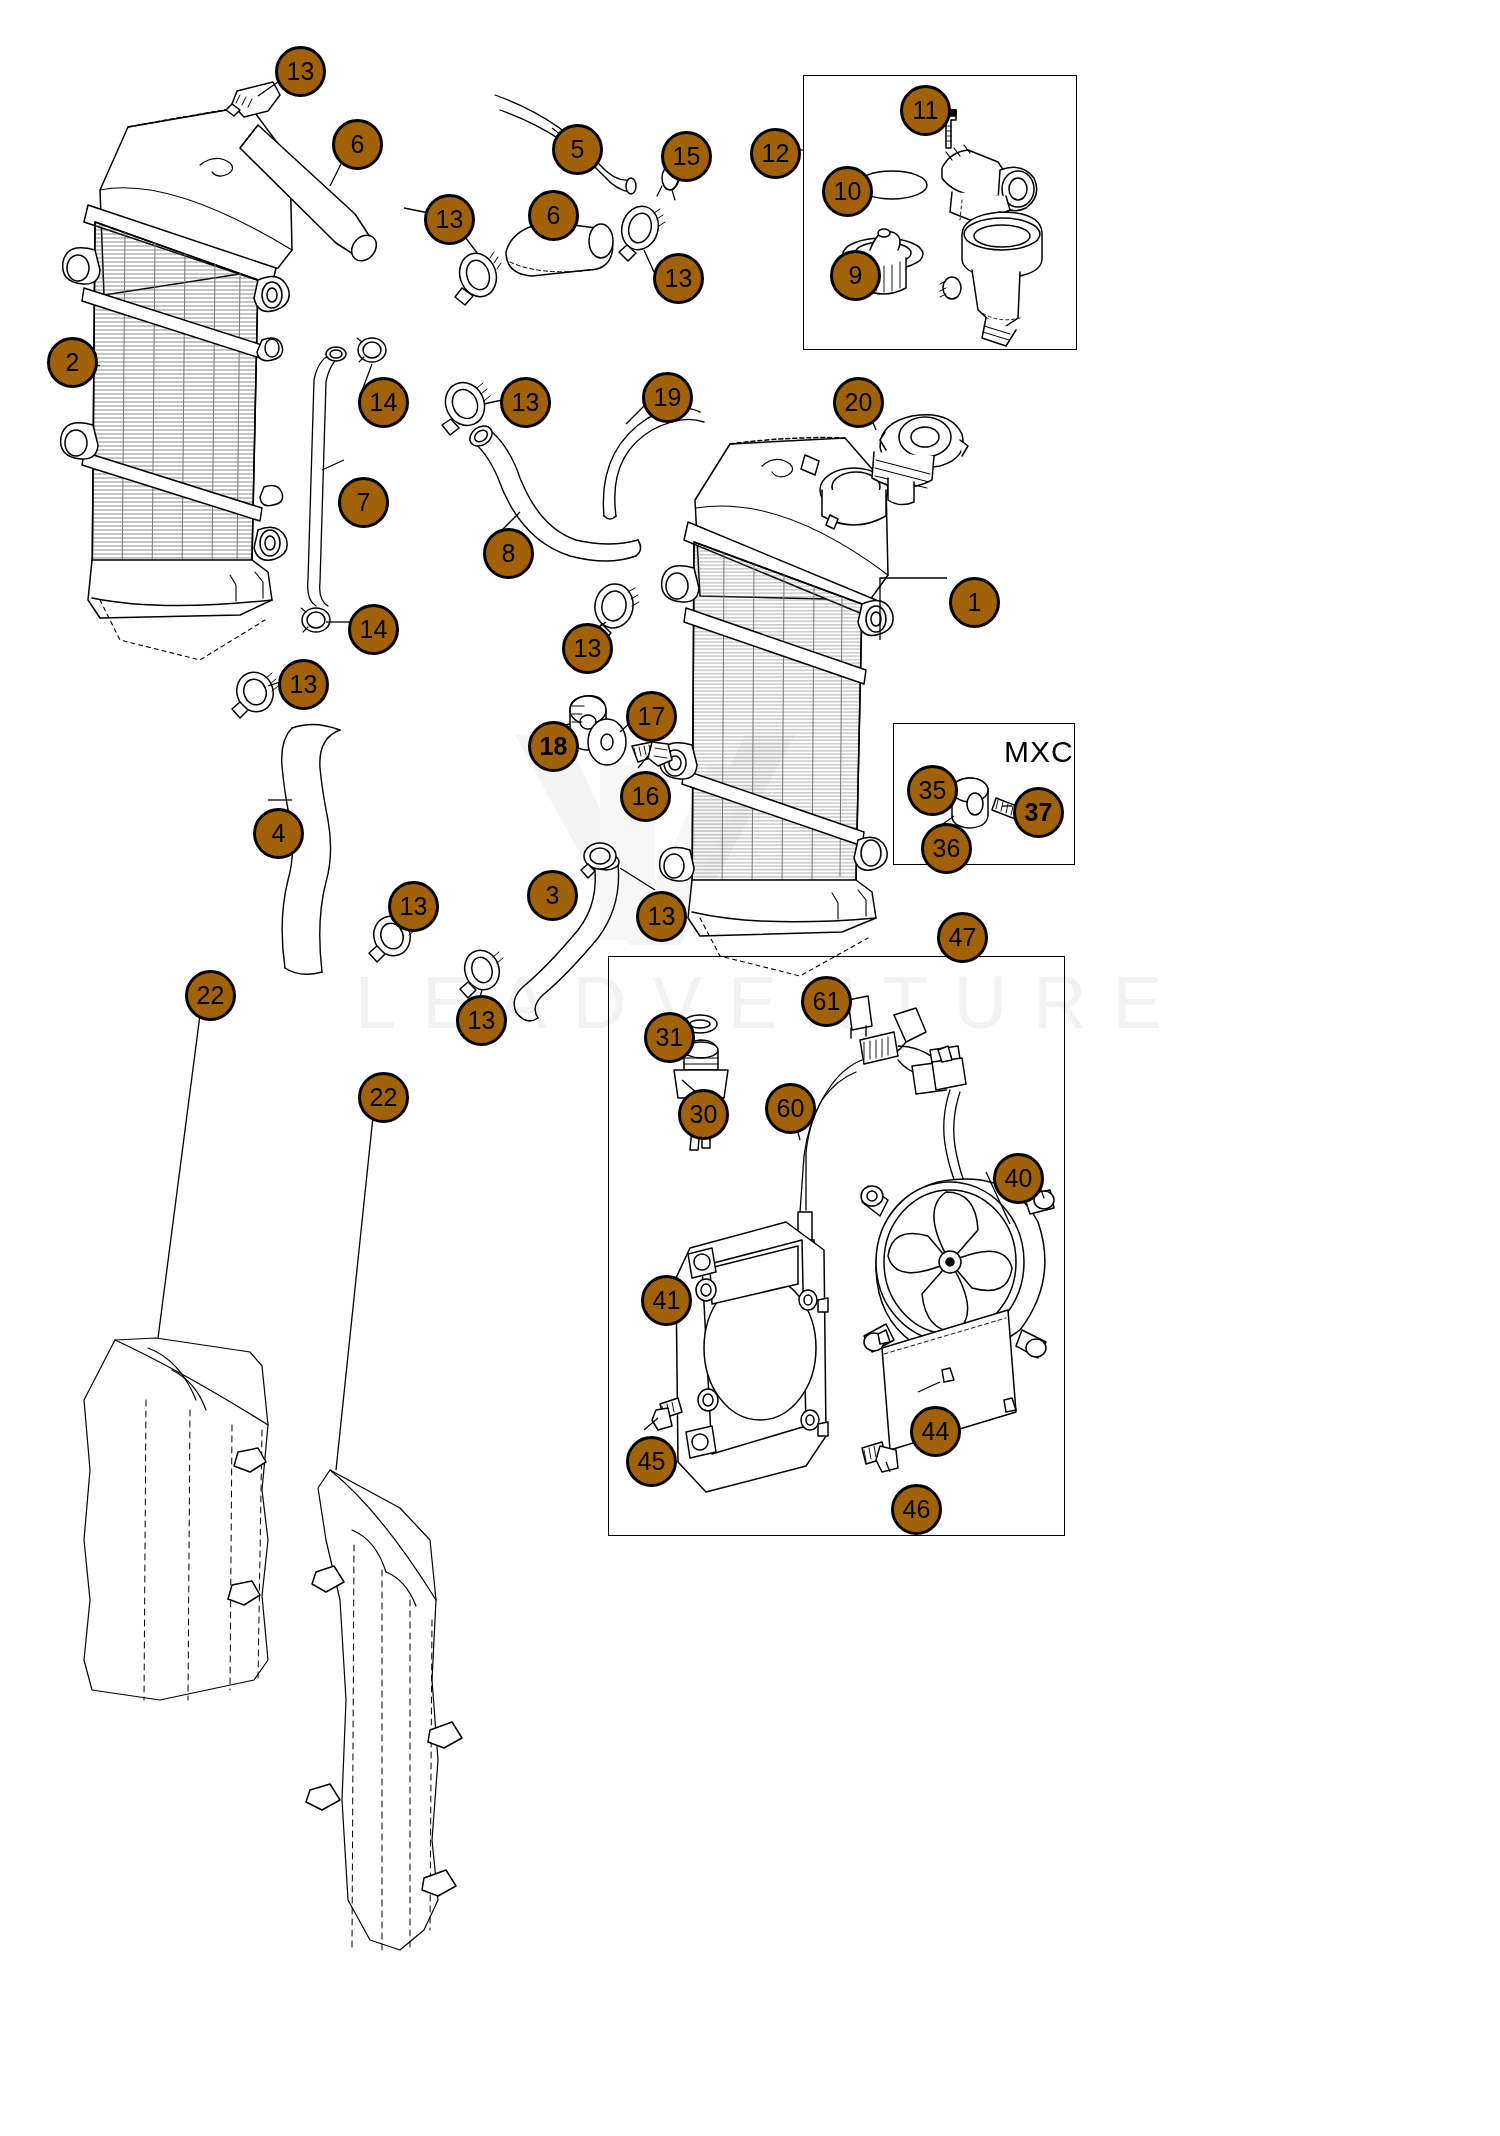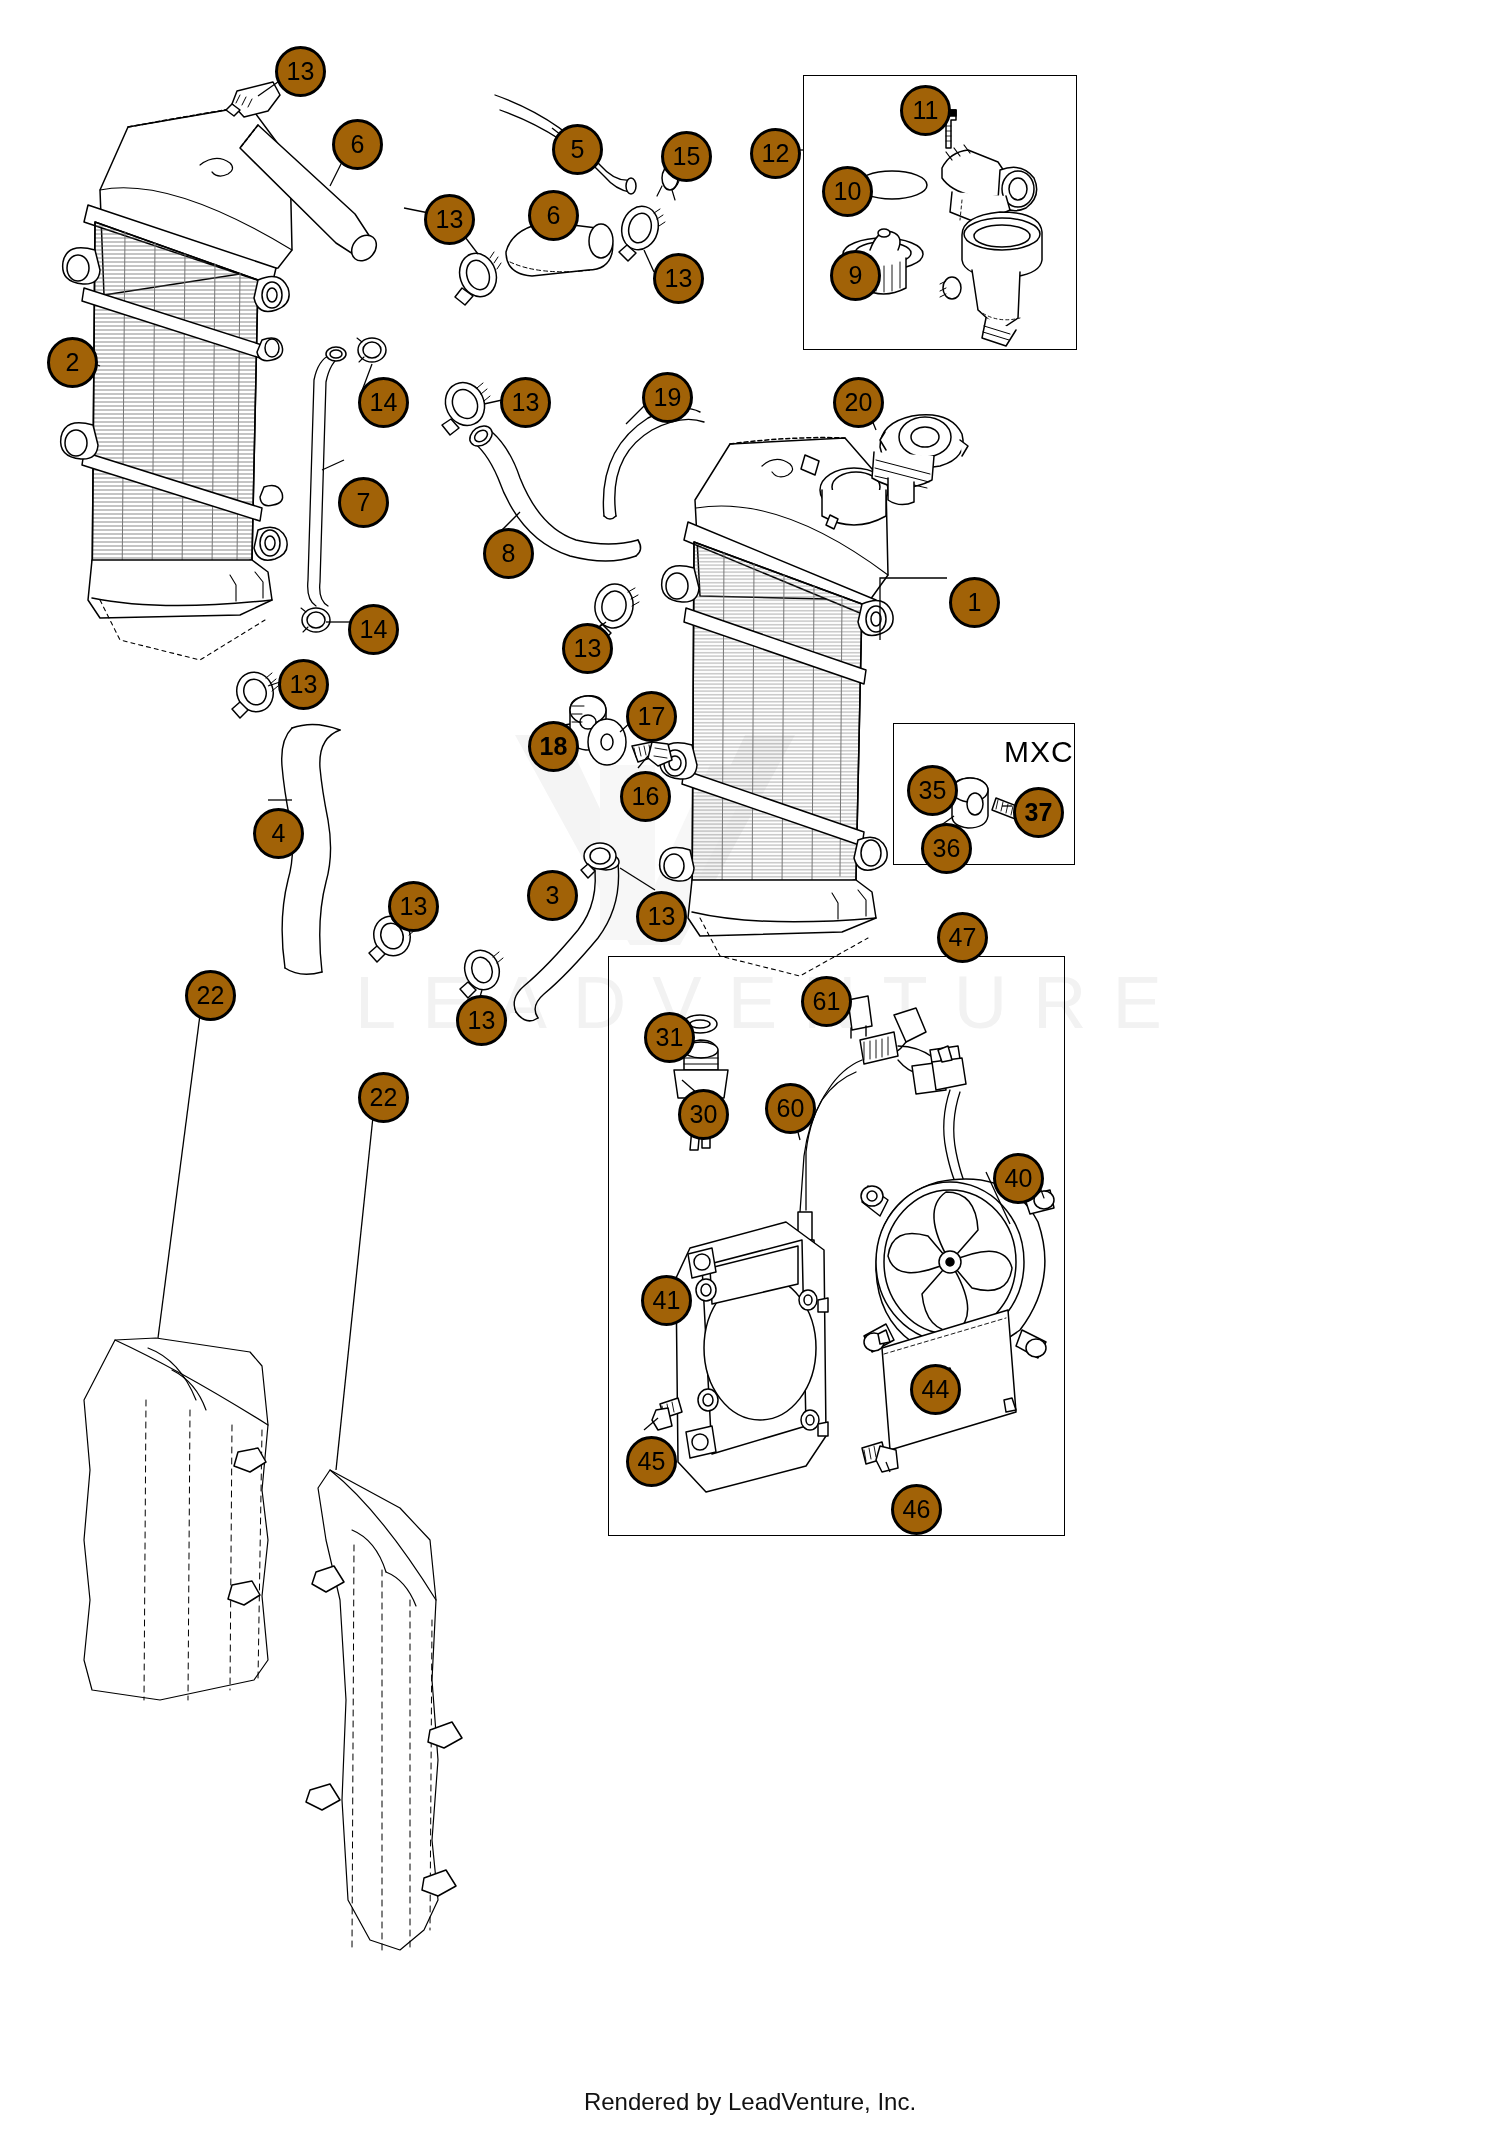--- a/index.html
+++ b/index.html
@@ -578,20 +578,19 @@
       <div class="cal m" style="left: 937px; top: 912px;">47</div>
       <div class="cal m" style="left: 456px; top: 995px;">13</div>
       <div class="cal m" style="left: 185px; top: 970px;">22</div>
       <div class="cal m" style="left: 358px; top: 1072px;">22</div>
       <div class="cal m" style="left: 801px; top: 976px; text-align: center;">61</div>
       <div class="cal m" style="left: 644px; top: 1012px;">31</div>
       <div class="cal m" style="left: 678px; top: 1089px;">30</div>
       <div class="cal m" style="left: 765px; top: 1083px;">60</div>
       <div class="cal m" style="left: 993px; top: 1153px;">40</div>
       <div class="cal m" style="left: 641px; top: 1275px;">41</div>
-      <div class="cal m" style="left: 910px; top: 1364px;">44</div>
+      <div class="cal m" style="left: 910px; top: 1406px;">44</div>
       <div class="cal m" style="left: 626px; top: 1436px;">45</div>
       <div class="cal m" style="left: 891px; top: 1484px;">46</div>
     </div>
 
-  <div class="footer">Rendered by LeadVenture, Inc.</div>
 
 </div>
 
 </body></html>

